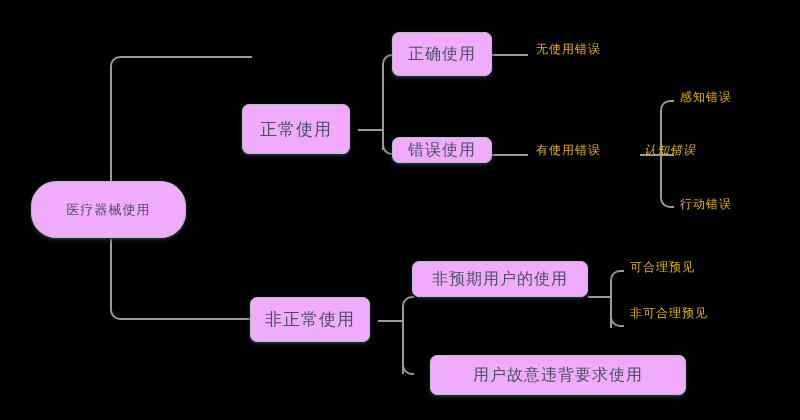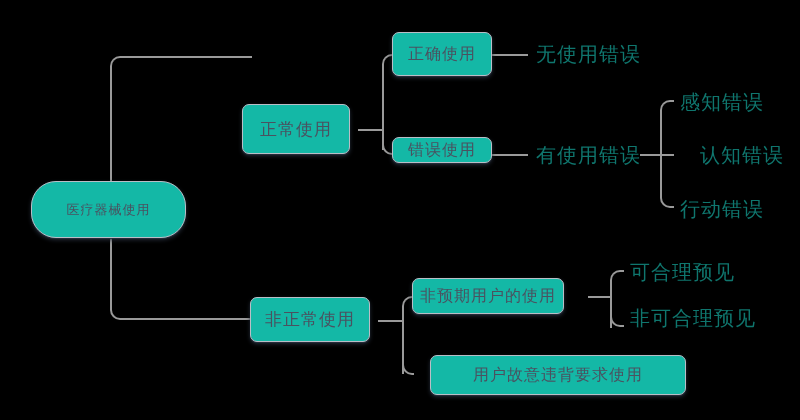--- a/index.html
+++ b/index.html
@@ -40,42 +40,42 @@
     border-top-left-radius: 10px;
   }
   .elbow-br { 
     border-width: 0 0 2px 2px;
     border-bottom-left-radius: 10px;
   }
   
   .node {
     position: absolute;
     box-sizing: border-box;
-    background: #14b8a6;
+    background: #f0abfc;
     border: 1px solid #b9bec6;
     border-radius: 7px;
     color: #4a5260;
     display: flex;
     align-items: center;
     justify-content: center;
     white-space: nowrap;
     letter-spacing: 1px;
     box-shadow: 0 2px 4px rgba(40,48,62,0.85),
                 0 1px 1px rgba(40,48,62,0.9);
     z-index: 3;
   }
   .node-root   { font-size: 13px; border-radius: 25px; }
   .node-lvl2   { font-size: 17px; }
   .node-lvl3   { font-size: 16px; }
   .node-lvl3b  { font-size: 16px; }
   
   .leaf {
     position: absolute;
-    color: #0f766e;
-    font-size: 20px;
+    color: #eab308;
+    font-size: 12px;
     letter-spacing: 1px;
     white-space: nowrap;
     display: flex;
     align-items: center;
     z-index: 3;
   }
 </style>
 </head>
 <body>
 
@@ -130,31 +130,31 @@
   <div class="node node-root" style="left:31px; top:181px; width:155px; height:57px;">医疗器械使用</div>
 
   <div class="node node-lvl2" style="left:242px; top:104px; width:108px; height:50px;">正常使用</div>
 
   <div class="node node-lvl2" style="left:250px; top:297px; width:120px; height:45px;">非正常使用</div>
 
   <div class="node node-lvl3" style="left:392px; top:32px; width:100px; height:44px;">正确使用</div>
 
   <div class="node node-lvl3" style="left:392px; top:137px; width:100px; height:26px;">错误使用</div>
 
-  <div class="node node-lvl3b" style="left:412px; top:278px; width:152px; height:36px;">非预期用户的使用</div>
+  <div class="node node-lvl3b" style="left:412px; top:261px; width:176px; height:36px;">非预期用户的使用</div>
 
   <div class="node node-lvl3b" style="left:430px; top:355px; width:256px; height:40px;">用户故意违背要求使用</div>
 
   <div class="leaf" style="left:536px; top:41px;">无使用错误</div>
 
   <div class="leaf" style="left:680px; top:89px;">感知错误</div>
 
   <div class="leaf" style="left:536px; top:142px;">有使用错误</div>
 
-  <div class="leaf" style="left:700px; top:142px;">认知错误</div>
+  <div class="leaf" style="left:644px; top:142px;font-style:italic;">认知错误</div>
 
   <div class="leaf" style="left:680px; top:196px;">行动错误</div>
 
   <div class="leaf" style="left:630px; top:259px;">可合理预见</div>
 
   <div class="leaf" style="left:630px; top:305px;">非可合理预见</div>
 
 </div>
 
 </body></html>

